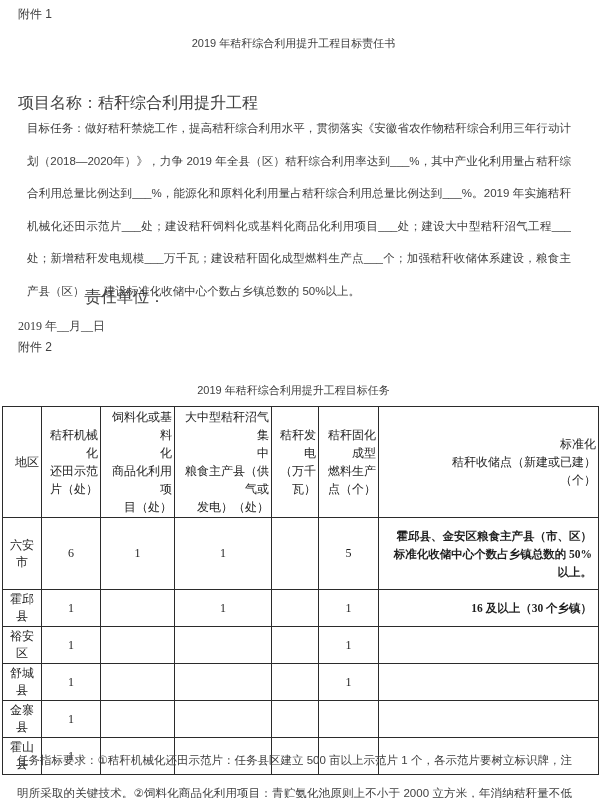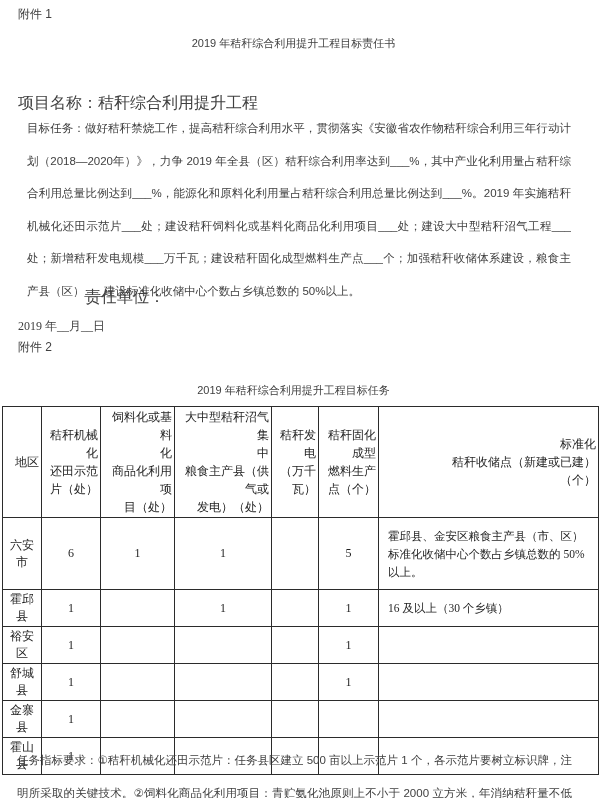--- a/index.html
+++ b/index.html
@@ -61,22 +61,22 @@
   }
   .task-table thead tr{height:74px;}
   .task-table th{
     font-weight:normal;text-align:right;
     white-space:pre-line;line-height:18px;
   }
   .task-table tbody tr{height:24px;}
   .task-table tbody tr.row-tall{height:72px;}
   .task-table td.region,.task-table td.num{text-align:center;}
   .task-table td.storage{
-    text-align:left;padding:2px 6px 2px 9px;
-    line-height:18px;font-size:11.5px;
+    text-align:right;padding:2px 6px 2px 9px;
+    line-height:18px;font-size:11.5px;font-weight:bold;
   }
   .notes-para{
     position:absolute;left:17px;right:15px;top:744px;
     font-size:11.5px;line-height:33px;margin:0;
     text-align:justify;
   }
 </style>
 </head>
 <body>
 

